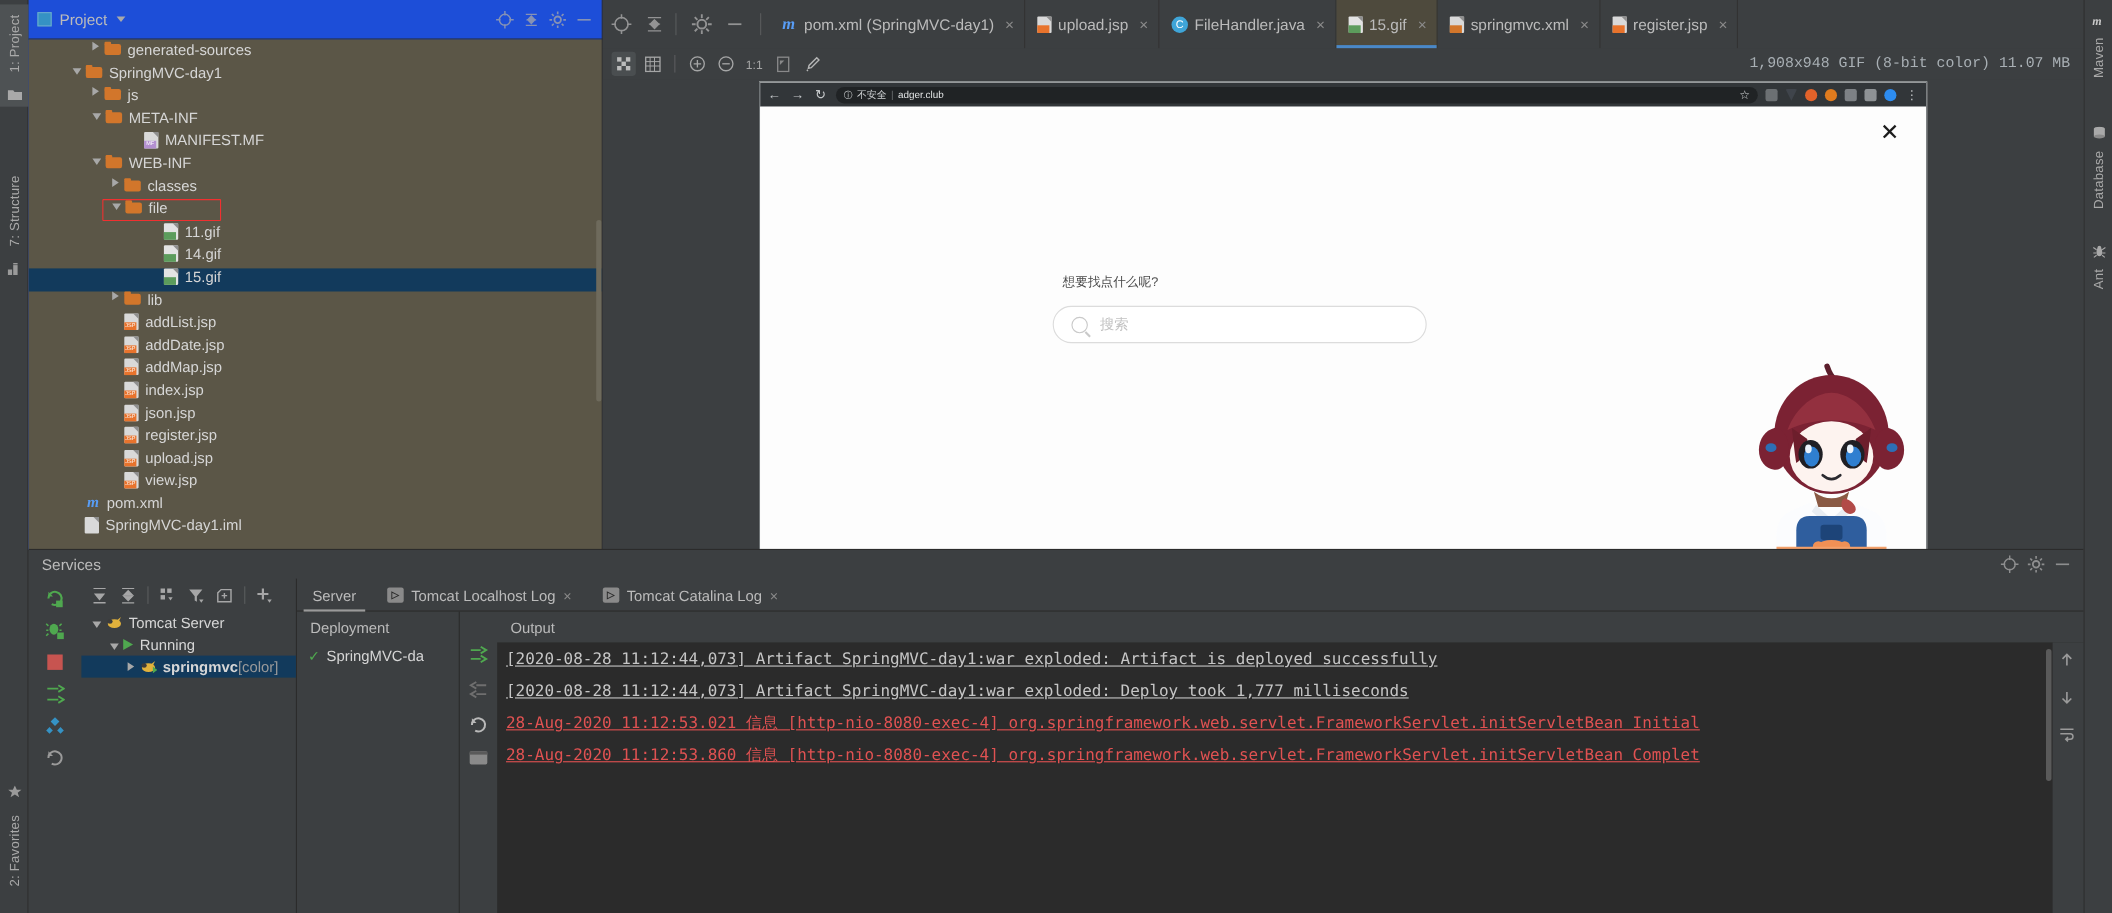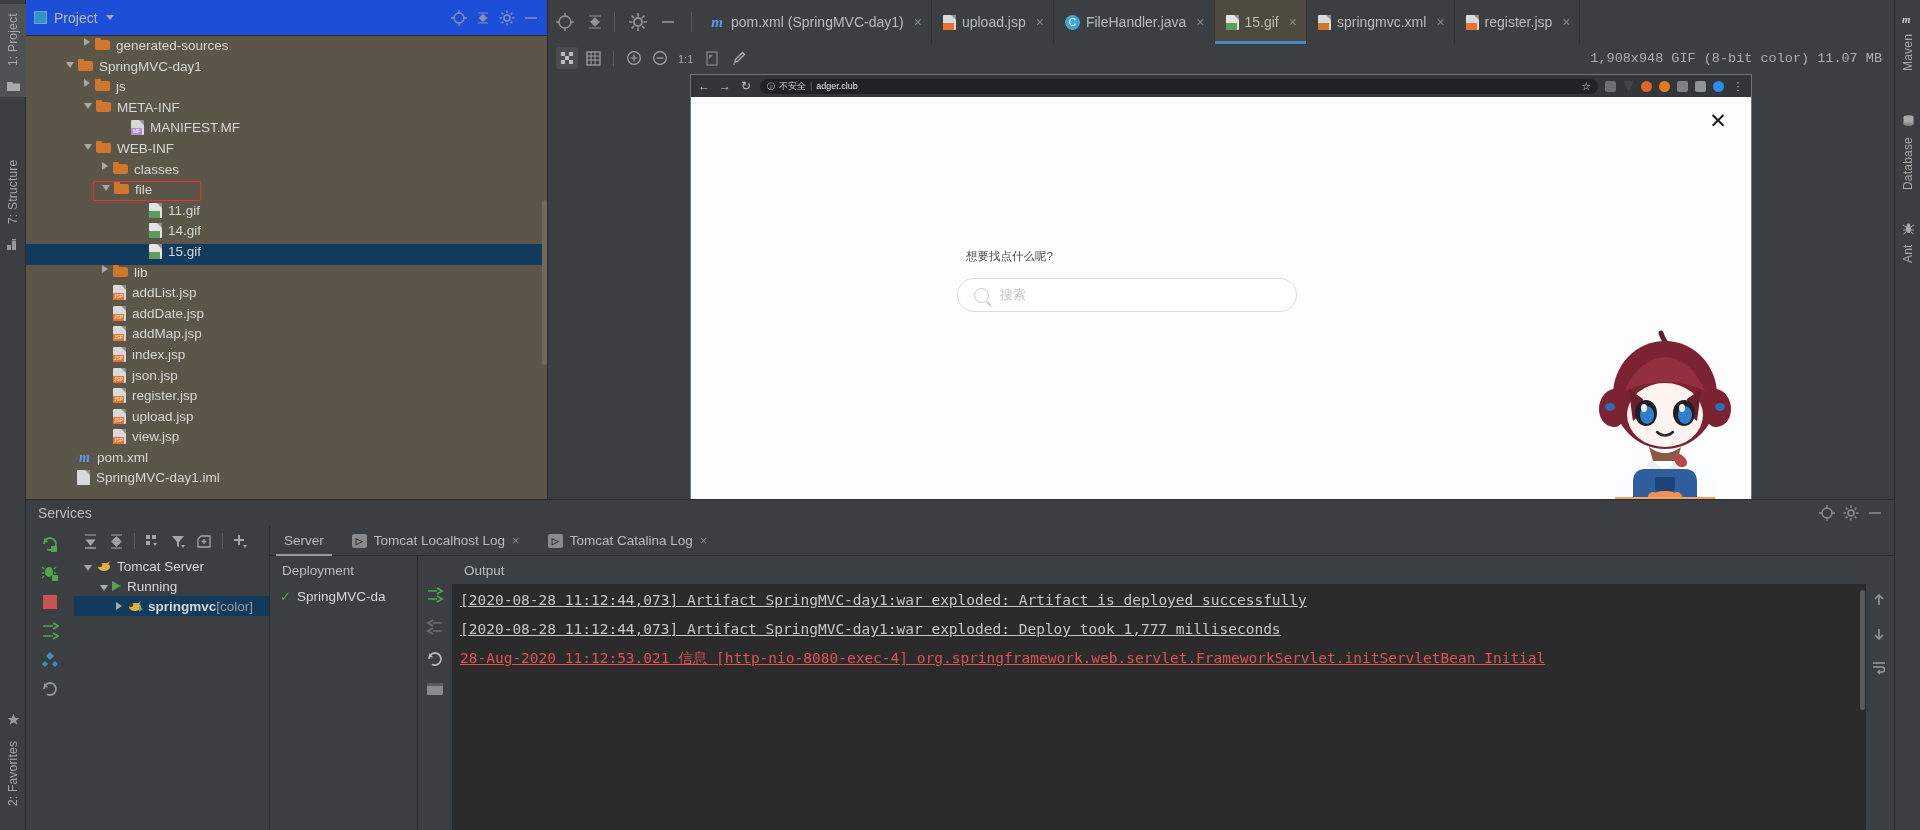--- a/index.html
+++ b/index.html
@@ -157,21 +157,21 @@
   .svc-tb { height:30px; display:flex; align-items:center; gap:9px; padding-left:8px; }
   .svc-tb .i { width:17px;height:17px; opacity:.85; }
   .srow { height:20px; display:flex; align-items:center; font-size:13.5px;
           color:#d6d6d6; white-space:nowrap; padding-left:4px; }
   .srow.sel { background:#123a5c; }
   .cat-ico { width:16px;height:13px; flex:none; margin-right:5px; }
   .run-tri { width:0;height:0; border-left:9px solid #4fa84f;
              border-top:5px solid transparent; border-bottom:5px solid transparent;
              margin-right:6px; flex:none;}
   .console-wrap { flex:1; display:flex; flex-direction:column; min-width:0; }
-  .ctabs { height:30px; display:flex; align-items:center; gap:0; border-bottom:1px solid #2b2b2b;}
+  .ctabs { height:30px; display:flex; align-items:flex-start; gap:0; border-bottom:1px solid #2b2b2b;}
   .ctab { height:30px; display:flex; align-items:center; gap:7px; padding:0 14px;
           font-size:13.5px; color:#bbbbbb; position:relative; white-space:nowrap;}
   .ctab.active:after { content:''; position:absolute; left:6px; right:6px; bottom:0;
                        height:2px; background:#9a9a9a; }
   .runico { width:15px;height:14px; background:#8a8a8a; border-radius:2px; color:#2b2b2b;
             font-size:9px; line-height:14px; text-align:center; font-weight:bold; flex:none;}
   .ctab .x { color:#8a8a8a; font-size:13px; }
   .cbody { flex:1; display:flex; min-height:0; }
   .deploy { width:148px; flex:none; border-right:1px solid #2b2b2b; }
   .deploy-h { height:28px; display:flex; align-items:center; padding-left:12px;
@@ -831,20 +831,21 @@
                   <rect x="1" y="1" width="16" height="3" fill="#5a5a5a"></rect>
                 </svg>
             </div>
           </div>
           <div class="out">
             <div class="out-h">Output</div>
             <div class="logs" id="logs">
                 <div class="clip gray">[2020-08-28 11:12:44,073] Artifact SpringMVC-day1:war exploded: Artifact is deployed successfully</div>
                 <div class="clip gray">[2020-08-28 11:12:44,073] Artifact SpringMVC-day1:war exploded: Deploy took 1,777 milliseconds</div>
                 <div class="clip red">28-Aug-2020 11:12:53.021 信息 [http-nio-8080-exec-4] org.springframework.web.servlet.FrameworkServlet.initServletBean Initial</div>
+                <div class="clip red">28-Aug-2020 11:12:53.860 信息 [http-nio-8080-exec-4] org.springframework.web.servlet.FrameworkServlet.initServletBean Complet</div>
               </div>
             <div class="logscroll"></div>
             <div class="log-rail">
               <div class="rico">
                 <svg width="16" height="16" viewBox="0 0 16 16">
                     <path d="M8 13V3M4 7l4-4 4 4" stroke="#9a9a9a" stroke-width="1.5" fill="none"></path>
                   </svg>
               </div>
               <div class="rico">
                 <svg width="16" height="16" viewBox="0 0 16 16">

